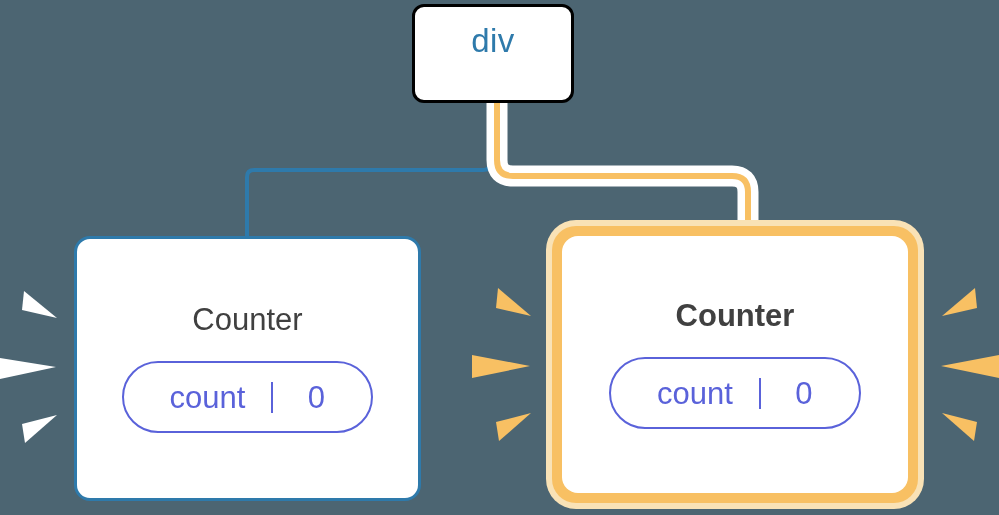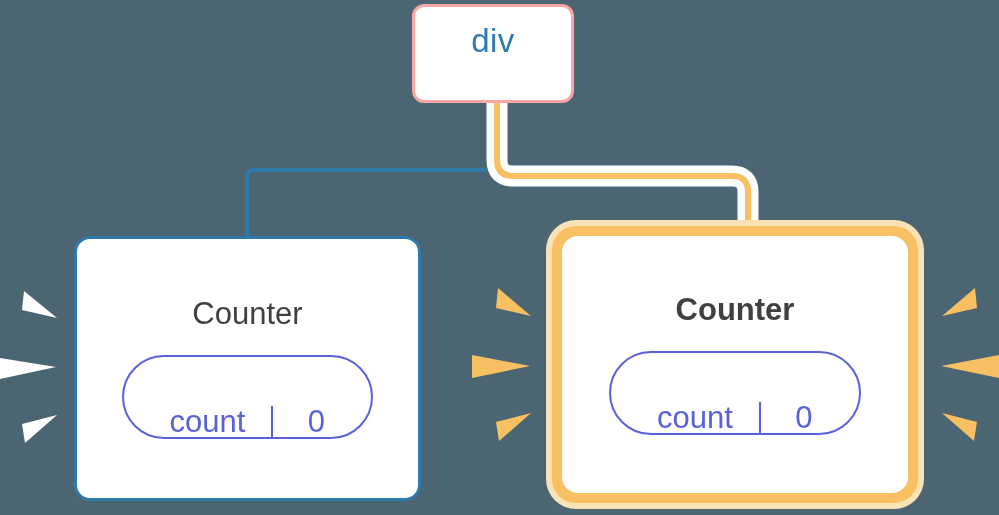--- a/index.html
+++ b/index.html
@@ -42,21 +42,21 @@
     flex-direction: column;
     align-items: center;
     justify-content: center;
   }
 
   #div-node {
     left: 412px;
     top: 4px;
     width: 162px;
     height: 99px;
-    border: 3px solid #fca5a5;
+    border: 3px solid #000000;
     border-radius: 12px;
     z-index: 6;
   }
   #div-node .node-title {
     font-size: 33px;
     color: #2e7aab;
     letter-spacing: 0.5px;
   }
 
   #counter-left {
@@ -108,22 +108,22 @@
     font-size: 31px;
     color: #404040;
     margin-bottom: 26px;
     line-height: 1;
   }
   .node-title.bold { font-weight: bold; }
 
   
   .state-pill {
     display: flex;
-    align-items: flex-end;
-    height: 84px;
+    align-items: center;
+    height: 72px;
     border: 2px solid #5a62da;
     border-radius: 42px;
     box-sizing: border-box;
     overflow: hidden;
   }
   .pill-key, .pill-val {
     display: flex;
     align-items: center;
     justify-content: center;
     color: #5a62da;

